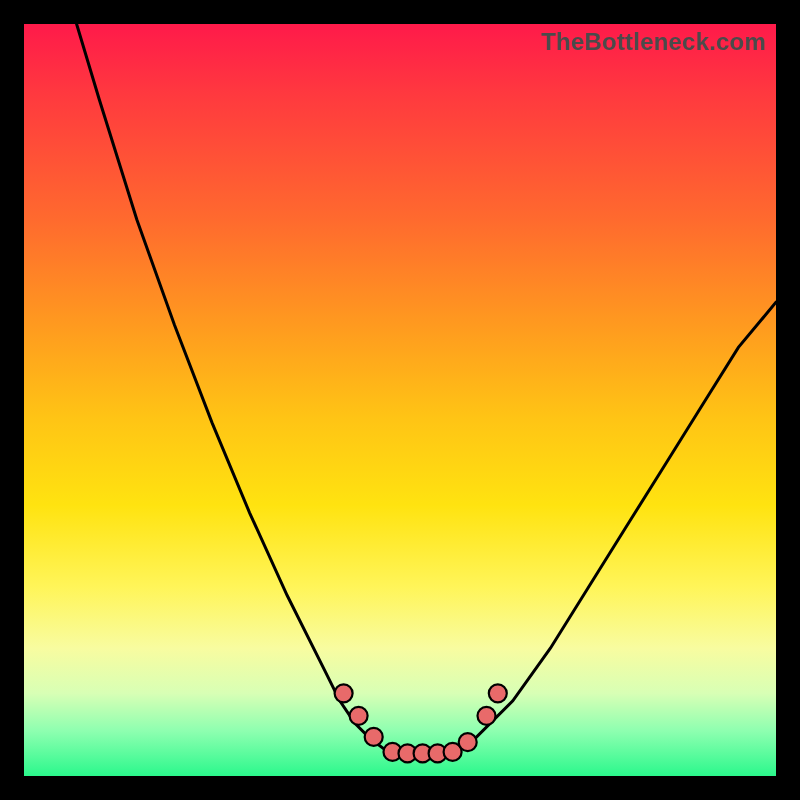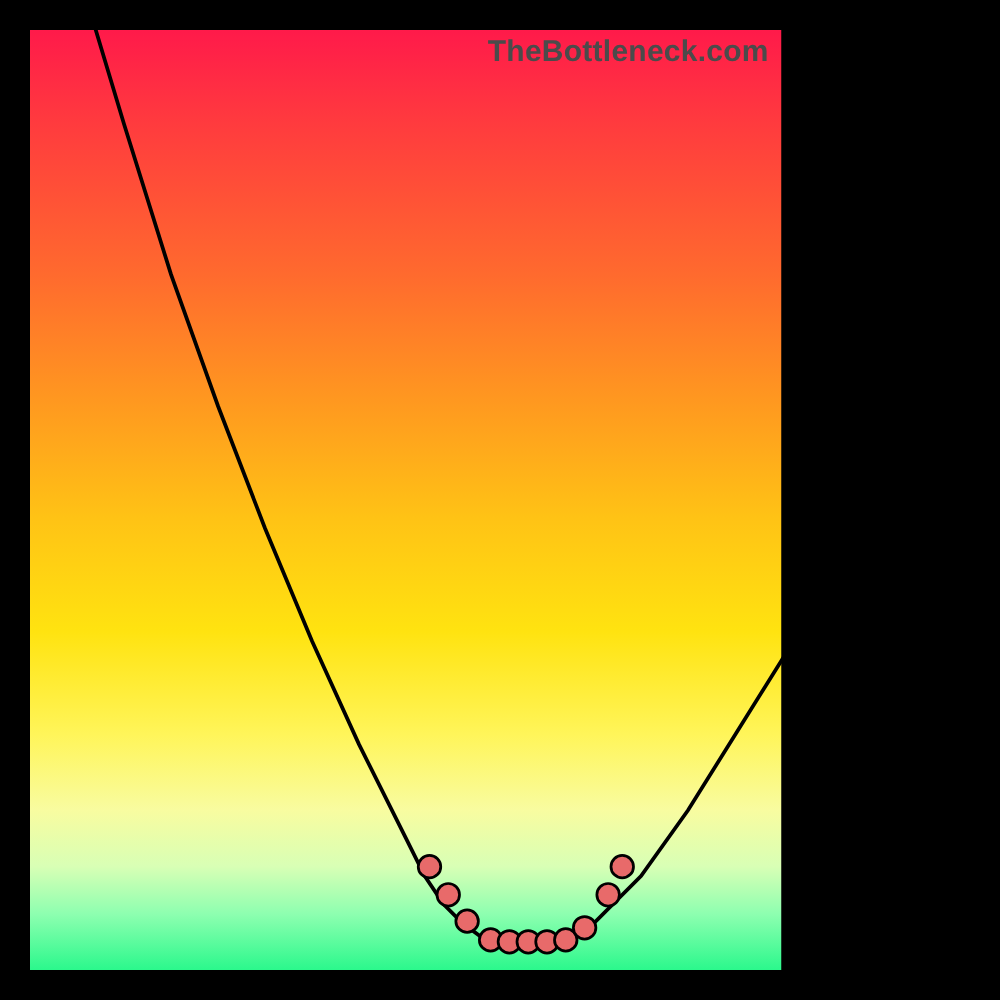--- a/index.html
+++ b/index.html
@@ -16,21 +16,21 @@
     left: 0;
     top: 0;
     width: 800px;
     height: 800px;
     background: #000;
   }
   .plot {
     position: absolute;
     left: 24px;
     top: 24px;
-    width: 601px;
+    width: 752px;
     height: 752px;
     
     background: linear-gradient(
       to bottom,
       #ff1a4a 0%,
       #ff3b3e 10%,
       #ff6a2e 26%,
       #ff9a1f 40%,
       #ffc315 52%,
       #ffe310 64%,

